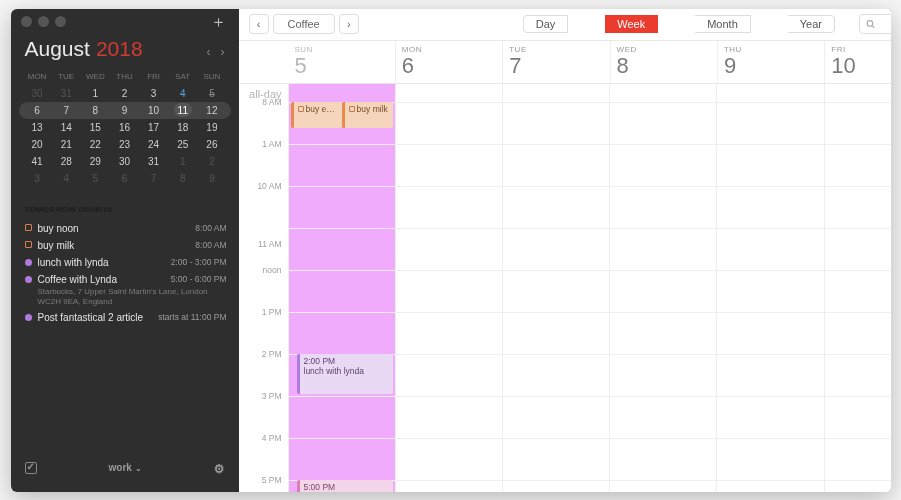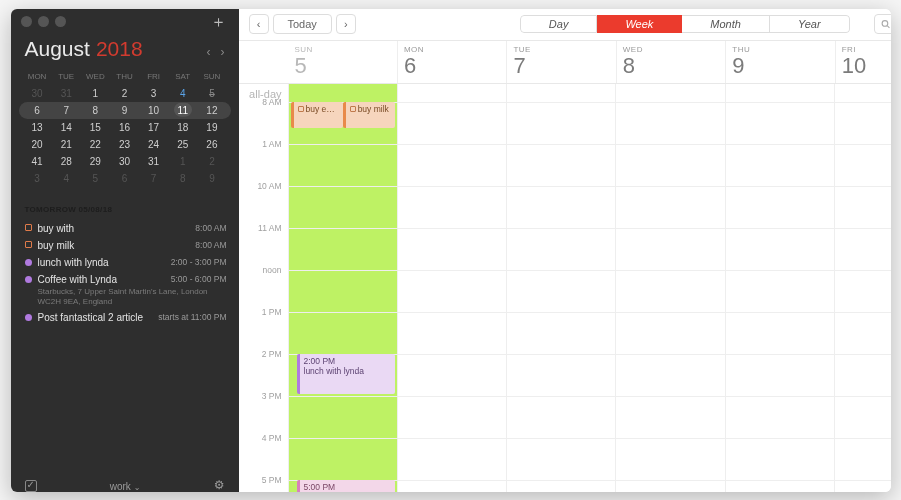--- a/index.html
+++ b/index.html
@@ -74,22 +74,22 @@
   .agenda-item { display: flex; align-items: flex-start; padding: 3px 0; gap: 6px; }
   .ai-marker { width: 7px; height: 7px; border-radius: 2px; margin-top: 2px; flex: 0 0 7px; }
   .ai-box { width: 7px; height: 7px; border: 1.5px solid #e07b4a; border-radius: 1px; margin-top: 1px; flex:0 0 7px; }
   .ai-dot-p { background: #b07adf; border-radius: 50%; }
   .ai-title { color: #e4e4e4; font-size: 10px; }
   .ai-time  { margin-left: auto; color: #9a9a9a; font-size: 8.5px; white-space: nowrap; }
   .ai-loc   { color: #7b7b7b; font-size: 8px; margin-left: 13px; margin-top: -1px; margin-bottom: 2px; line-height: 1.3; max-width: 180px; }
 
   .sidebar-foot {
     margin-top: auto; height: 30px;
-    display: flex; align-items: flex-end; padding: 0 14px;
-    color: #9b9b9b; font-size: 10px;
+    display: flex; align-items: flex-start; padding: 0 14px;
+    color: #9b9b9b; font-size: 10px; font-weight: bold;
   }
   .sf-check { width: 12px; height: 12px; border: 1px solid #888; border-radius: 2px; position: relative; cursor:pointer }
   .sf-check::after { content:"✓"; position:absolute; top:-2px; left:1px; font-size:10px; color:#999 }
   .sf-label { flex:1; text-align:center; cursor:pointer }
   .sf-chev { font-size:8px; margin-left:3px }
   .sf-gear { cursor:pointer; font-size:12px }
 
   
   .main { flex: 1; display: flex; flex-direction: column; background: #fff; }
   .toolbar {
@@ -98,22 +98,22 @@
     font-size: 11px; color: #555;
   }
   .today-group { display: flex; align-items: center; gap: 4px; }
   .segbtn {
     background: #fff; border: 1px solid #ddd; border-radius: 4px;
     height: 20px; min-width: 20px; display:flex; align-items:center; justify-content:center;
     cursor: pointer; color:#666; font-size:11px; padding: 0 6px;
   }
   .toolbar .spacer1 { flex: 0 0 140px; }
   .view-seg { display:flex; border-radius:4px; overflow:hidden; }
-  .view-seg .vopt { border:1px solid #ddd; padding:2px 28px; cursor:pointer; background:#fff; font-size:11px;font-style:italic; }
-  .view-seg .vopt + .vopt { border-left:none; }
+  .view-seg .vopt { border:1px solid #ddd; padding:2px 12px; cursor:pointer; background:#fff; font-size:11px; }
+  .view-seg .vopt + .vopt { border-left:none;margin-left:37px; }
   .view-seg .vopt.first { border-radius: 4px 0 0 4px; }
   .view-seg .vopt.last  { border-radius: 0 4px 4px 0; }
   .view-seg .vopt.active { background:#eb3b2d; color:#fff; border-color:#eb3b2d; }
   .toolbar .spacer2 { flex:1 }
   .search {
     width: 170px; height: 20px; border:1px solid #ddd; border-radius: 4px;
     display:flex; align-items:center; padding: 0 6px; color:#aaa; gap:5px;
   }
   .search svg { width:10px; height:10px; stroke:#aaa; }
   .search input { border:none; outline:none; height:16px; font-size:11px; flex:1; background:transparent }
@@ -127,21 +127,21 @@
   .daycol.today .dnum { color:#333; font-weight:400 }
   .wk-divider { width:1px; background:#eee; flex:0 0 1px }
 
   .grid-wrap { display:flex; flex:1; overflow:hidden; position:relative }
   .grid-gutter { width:50px; flex:0 0 50px; position:relative; border-right:1px solid #eee; font-size:8.5px; color:#a0a0a0 }
   .hour-label { position:absolute; right:6px; transform:translateY(-50%); }
   .allday-label { position:absolute; right:6px; top:4px; color:#b5b5b5; font-size:11px }
 
   .grid { flex:1; display:flex; position:relative; }
   .col { flex:1; border-right:1px solid #eee; position:relative; }
-  .col.weekend { background:#bef264 }
+  .col.weekend { background:#f0abfc }
   .hline { position:absolute; left:0; right:0; border-top:1px solid #eee; }
   .allday-row { height: 18px; position:relative }
 
   .event {
     position:absolute; left:8px; right:2px;
     border-radius:2px; padding:2px 4px; font-size:8.5px; overflow:hidden;
   }
   .ev-orange { background:#f6d5bd; border-left:3px solid #e88a4a; color:#7a4b25 }
   .ev-purple { background:#ead9f4; border-left:3px solid #b07adf; color:#5d4372 }
   .ev-pink   { background:#f3d7e9; border-left:3px solid #d980bb; color:#7a4766 }
@@ -238,21 +238,21 @@
           <div class="mc-cell mc-out">8</div>
           <div class="mc-cell mc-out">9</div>
         </div>
       </div>
 
     <div class="agenda">
       <div class="agenda-head">TOMORROW 05/08/18</div>
       <div id="agenda-items">
           <div class="agenda-item">
             <div class="ai-box"></div>
-            <div class="ai-title">buy with</div>
+            <div class="ai-title">buy noon</div>
             <div class="ai-time">8:00 AM</div>
           </div>
           <div class="agenda-item">
             <div class="ai-box"></div>
             <div class="ai-title">buy milk</div>
             <div class="ai-time">8:00 AM</div>
           </div>
           <div class="agenda-item">
             <div class="ai-marker ai-dot-p"></div>
             <div class="ai-title">lunch with lynda</div>
@@ -278,21 +278,21 @@
         <span>work</span><span class="sf-chev">⌄</span>
       </div>
       <div class="sf-gear">⚙</div>
     </div>
   </aside>
 
   <section class="main">
     <div class="toolbar">
       <div class="today-group">
         <div class="segbtn">‹</div>
-        <div class="segbtn" style="padding:0 14px">Today</div>
+        <div class="segbtn" style="padding:0 14px">Coffee</div>
         <div class="segbtn">›</div>
       </div>
       <div class="spacer1"></div>
       <div class="view-seg" id="view-seg">
           <div class="vopt first">Day</div>
           <div class="vopt active">Week</div>
           <div class="vopt">Month</div>
           <div class="vopt last">Year</div>
         </div>
       <div class="spacer2"></div>
@@ -342,21 +342,21 @@
           <div class="dnum">11</div>
         </div>
       </div>
 
     <div class="grid-wrap">
       <div class="grid-gutter" id="grid-gutter">
         <div class="allday-label">all-day</div>
       <div class="hour-label" style="top: 18px;">8 AM</div>
           <div class="hour-label" style="top: 60px;">1 AM</div>
           <div class="hour-label" style="top: 102px;">10 AM</div>
-          <div class="hour-label" style="top: 144px;">11 AM</div>
+          <div class="hour-label" style="top: 160px;">11 AM</div>
           <div class="hour-label" style="top: 186px;">noon</div>
           <div class="hour-label" style="top: 228px;">1 PM</div>
           <div class="hour-label" style="top: 270px;">2 PM</div>
           <div class="hour-label" style="top: 312px;">3 PM</div>
           <div class="hour-label" style="top: 354px;">4 PM</div>
           <div class="hour-label" style="top: 396px;">5 PM</div>
         </div>
       <div class="grid" id="grid">
           <div class="col weekend">
             <div class="allday-row"></div>

